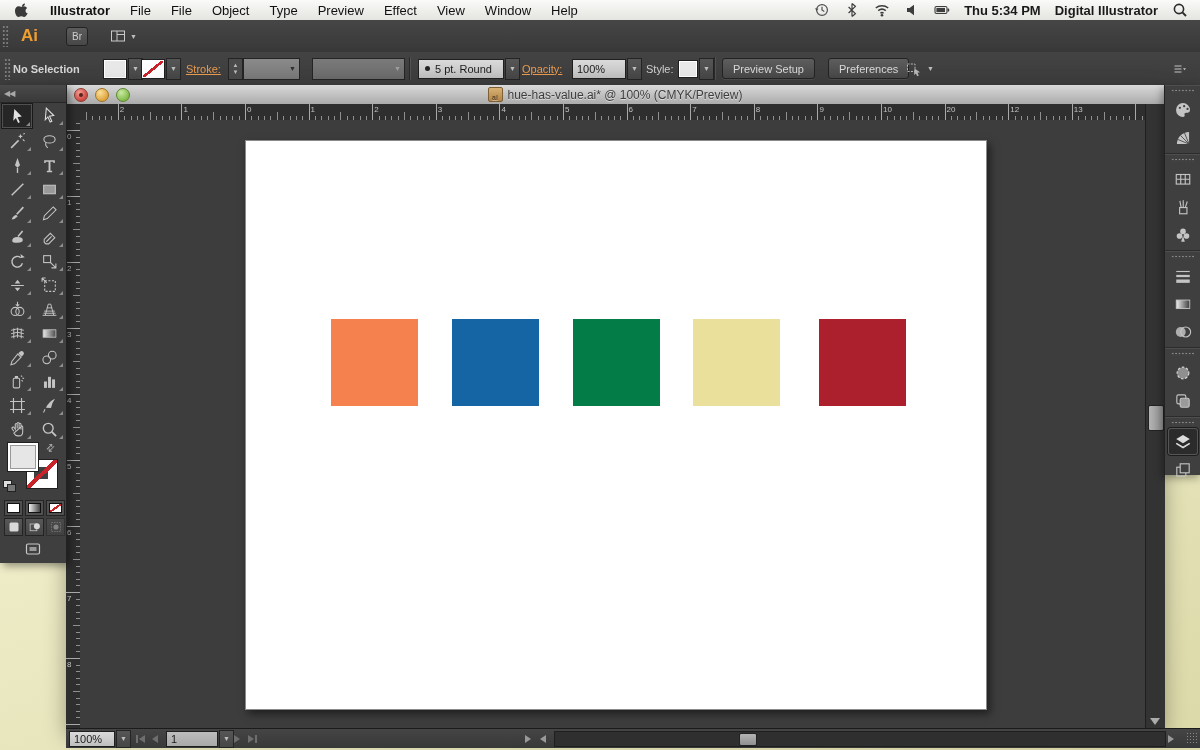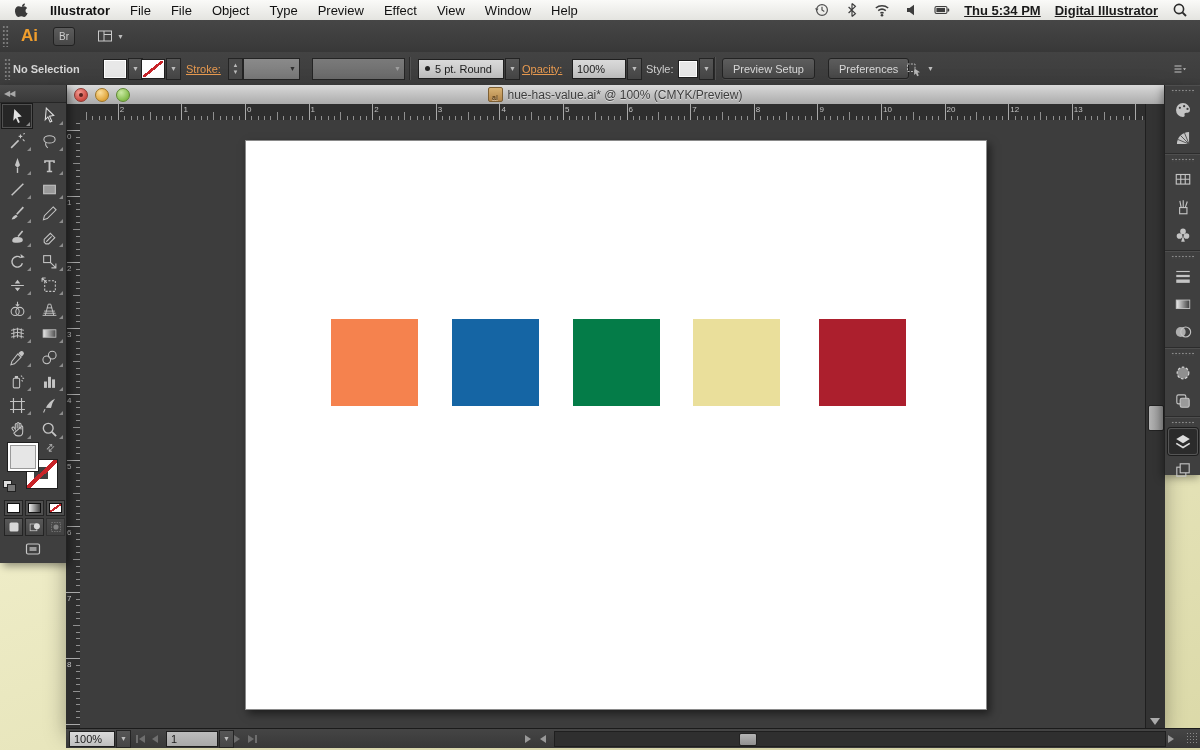--- a/index.html
+++ b/index.html
@@ -11,32 +11,32 @@
   .desktop{position:absolute;inset:0;background:linear-gradient(160deg,#F7F6E0 0%,#EFEDC8 45%,#DBD9A8 100%);}
 
   
   .menubar{position:absolute;left:0;top:0;width:1200px;height:20px;
     background:linear-gradient(#FAFAF8,#E4E4E0);border-bottom:1px solid #3a3a3a;
     display:flex;align-items:center;font-size:13px;color:#111;}
   .menubar .apple{margin:0 10px 0 14px;display:inline-flex;}
   .mi{padding:0 10px;}
   .mi.b{font-weight:bold;}
   .menu-right{margin-left:auto;display:flex;align-items:center;gap:14px;padding-right:12px;}
-  .menu-right .txt{font-weight:bold;color:#1a1a1a;text-decoration:underline;}
+  .menu-right .txt{font-weight:bold;color:#1a1a1a;}
   .sicon{display:inline-flex;width:16px;height:16px;}
 
   
   .appbar{position:absolute;left:0;top:20px;width:1200px;height:32px;
     background:linear-gradient(#464646,#383838);border-bottom:1px solid #282828;
     display:flex;align-items:center;color:#D6D6D6;}
   .grip{width:7px;height:22px;margin-left:2px;
     background-image:radial-gradient(circle,#7d7d7d 1px,transparent 1.3px);
     background-size:3.5px 4px;}
   .ailogo{color:#F09E2D;font-weight:bold;font-size:17px;margin:0 0 0 12px;letter-spacing:0;}
-  .brbtn{margin-left:15px;width:20px;height:17px;border:1px solid #222;border-radius:3px;
+  .brbtn{margin-left:28px;width:20px;height:17px;border:1px solid #222;border-radius:3px;
     background:linear-gradient(#5c5c5c,#474747);color:#cfcfcf;font-size:10px;font-weight:normal;
     display:flex;align-items:center;justify-content:center;}
   .arrange{margin-left:22px;display:flex;align-items:center;gap:4px;}
   .tri{font-size:7px;color:#BDBDBD;line-height:1;}
   .wsep{width:1px;height:20px;background:#2c2c2c;border-right:1px solid #555;}
   .essentials{display:flex;align-items:center;gap:6px;margin:0 14px;font-size:12px;font-weight:bold;color:#D9D9D9;}
   .searchwrap{margin-right:14px;margin-left:4px;display:flex;align-items:center;
     width:128px;height:17px;background:#2b2b2b;border:1px solid #1d1d1d;border-radius:3px;
     box-shadow:inset 0 1px 2px rgba(0,0,0,.6),0 1px 0 rgba(255,255,255,.08);padding:0 4px;gap:4px;}
   .searchwrap input{flex:1;background:transparent;border:0;outline:none;color:#ddd;font-size:11px;min-width:0;}

